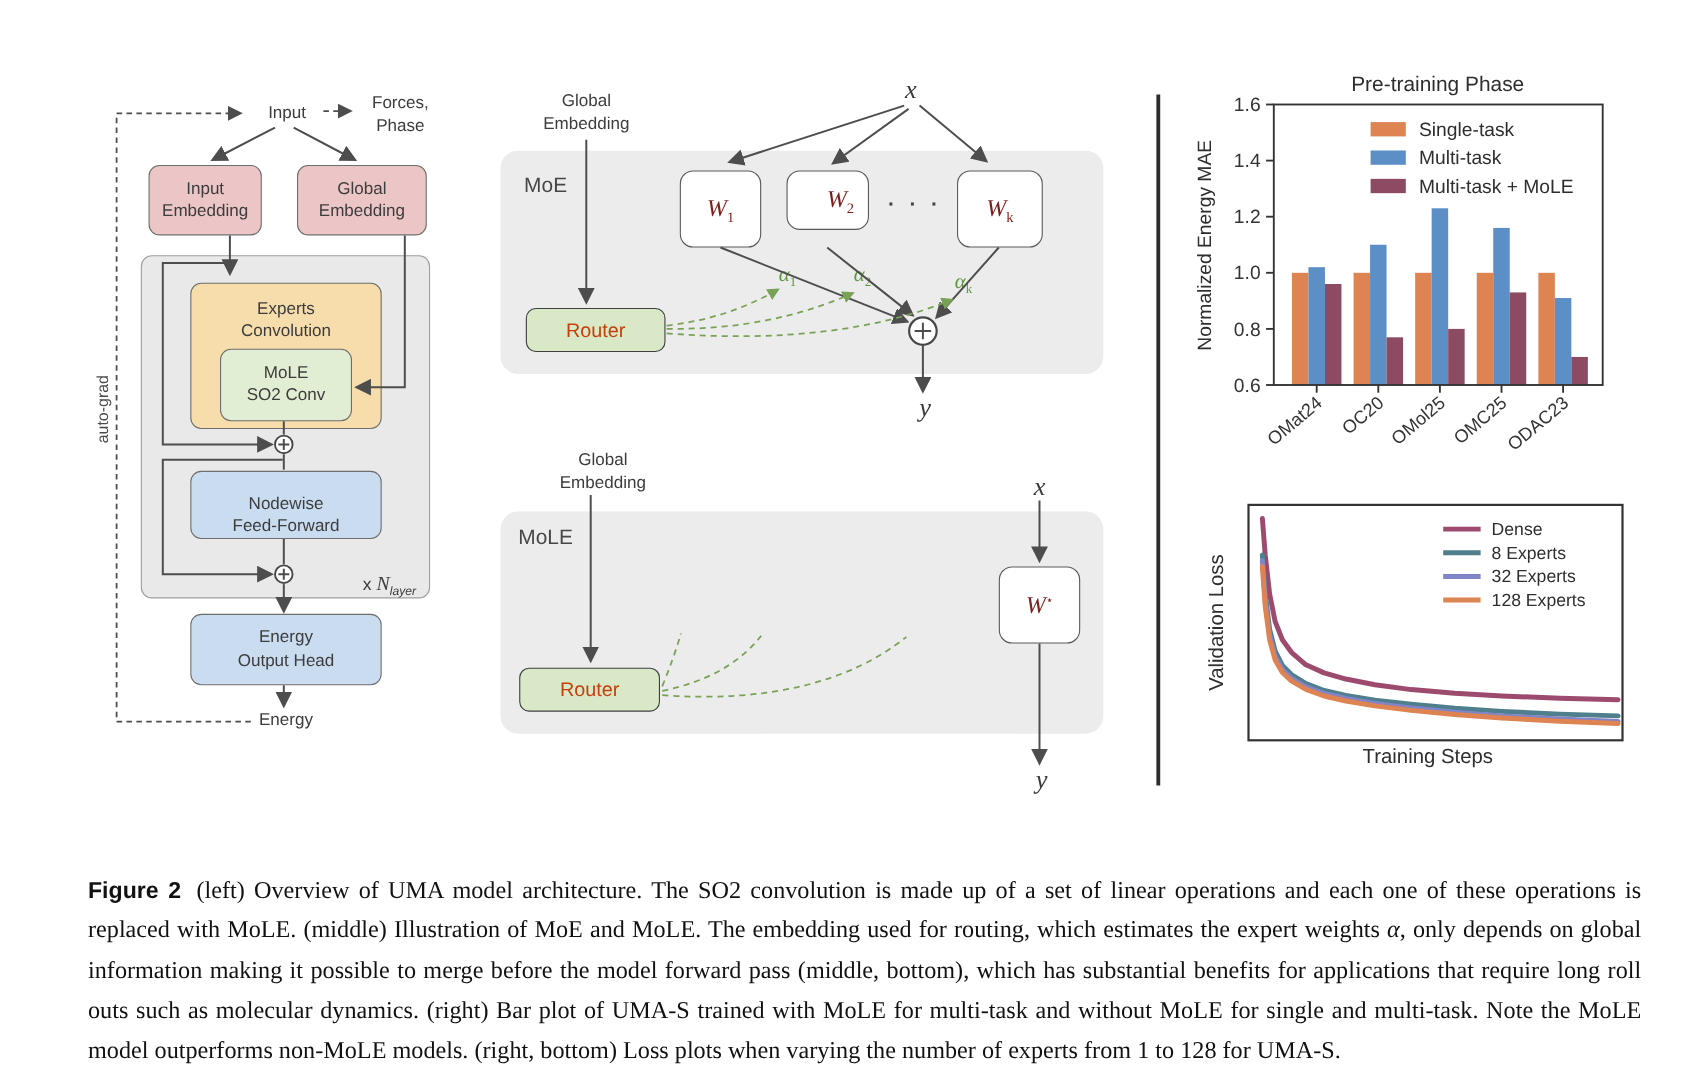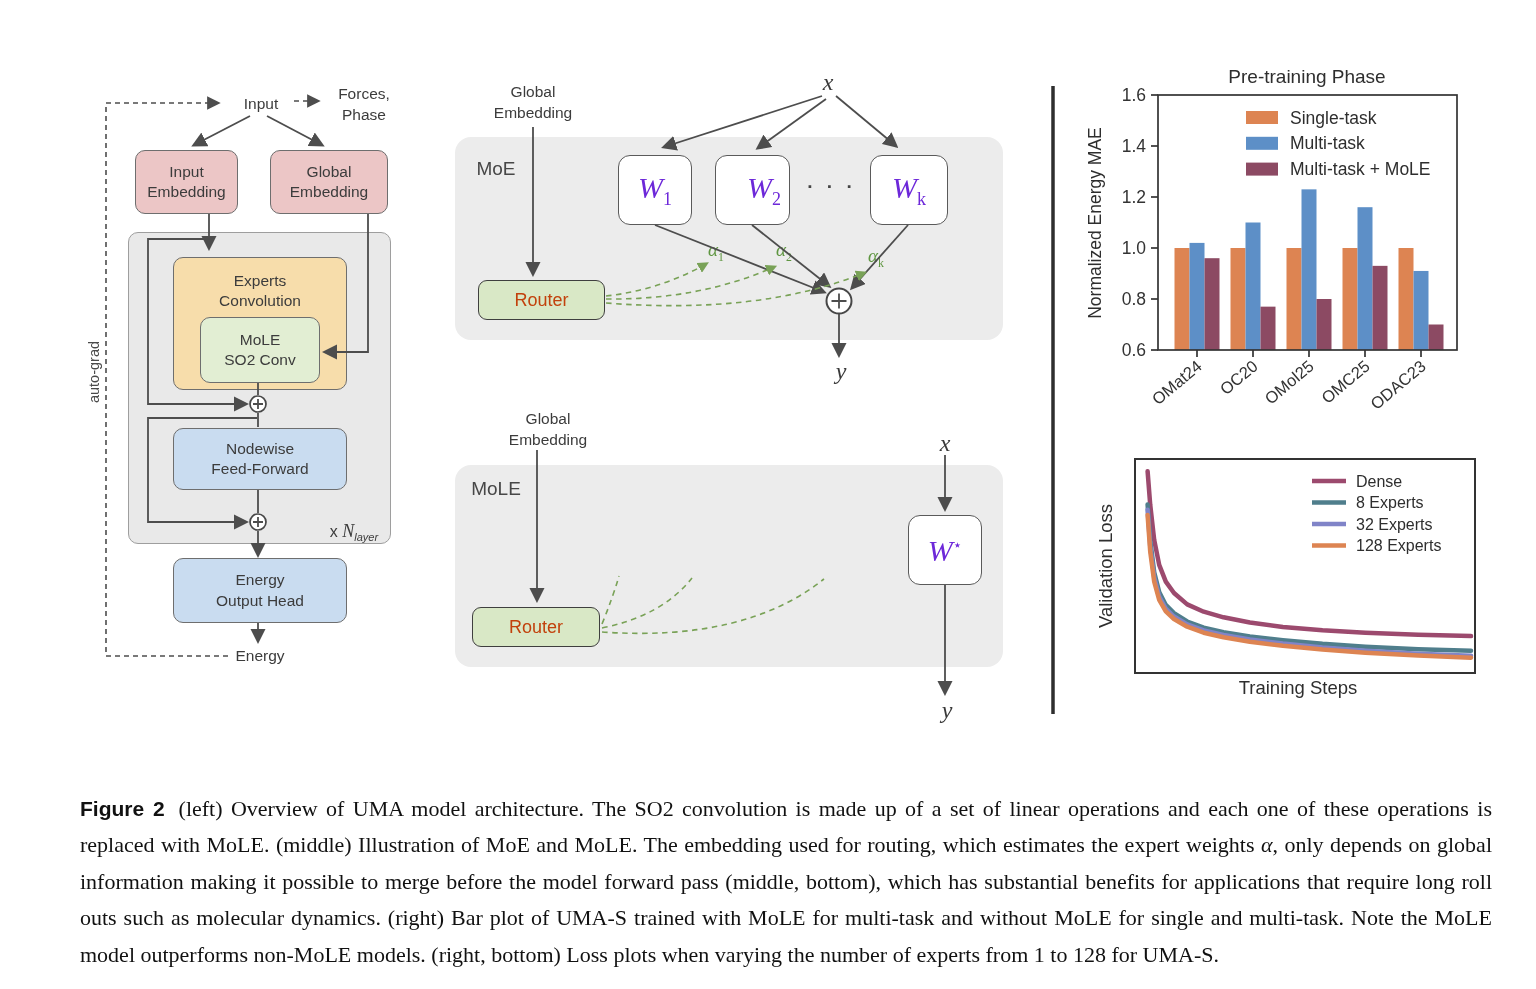--- a/index.html
+++ b/index.html
@@ -22,21 +22,21 @@
   .router{position:absolute;background:var(--router-green);border:1.7px solid #3f3f3f;
       border-radius:9px;display:flex;align-items:center;justify-content:center;
       font:18px "Liberation Sans",sans-serif;color:#c2410c;box-sizing:border-box;}
   
   .lbl{position:absolute;transform:translate(-50%,-50%);white-space:pre-line;
        text-align:center;font:15.5px/1.35 "Liberation Sans",sans-serif;color:#3c3c3c;}
   .panel-lbl{font-size:19px;color:#474747;}
   .rot{transform:translate(-50%,-50%) rotate(-90deg);font-size:14.5px;color:#4a4a4a;}
   .math{font-family:"Liberation Serif","DejaVu Serif",serif;font-style:italic;}
   .math sub,.math sup,.formula sub,.formula sup{font-style:normal;font-size:60%;}
-  .mbig{font-size:30px;color:#6d28d9;text-align:center;}
+  .mbig{font-size:22px;color:#7f1d1d;text-align:center;}
   .mxy{font-size:24px;color:#3a3a3a;}
   .greek{position:absolute;transform:translate(-50%,-50%);
        font:italic 19px "Liberation Serif","DejaVu Serif",serif;color:var(--alpha-green);}
   .greek sub{font-style:normal;font-size:62%;}
   .dots{position:absolute;transform:translate(-50%,-50%);font:700 19px "Liberation Sans",sans-serif;
        color:#444;letter-spacing:4px;}
   .formula{position:absolute;font:21px "Liberation Serif","DejaVu Serif",serif;color:#2c2c2c;
        white-space:nowrap;}
   .formula .fit{font-style:italic;}
   
@@ -67,21 +67,21 @@
 SO2 Conv</span>
   </div>
   <div class="box pink" style="left:135px;top:150px;width:103px;height:64px;">
     <span>Input
 Embedding</span>
   </div>
   <div class="box pink" style="left:270px;top:150px;width:118px;height:64px;">
     <span>Global
 Embedding</span>
   </div>
-  <div class="box blue" style="left:173px;top:428px;width:174px;height:62px;">
+  <div class="box blue" style="left:173px;top:428px;width:174px;height:62px;align-items:flex-end;">
     <span>Nodewise
 Feed-Forward</span>
   </div>
   <div class="box blue" style="left:173px;top:558px;width:174px;height:65px;">
     <span>Energy
 Output Head</span>
   </div>
 
   <div class="lbl" style="left:261px;top:104px;">Input</div>
   <div class="lbl" style="left:364px;top:105px;">Forces,
@@ -96,21 +96,21 @@
   <div class="lbl panel-lbl" style="left:496px;top:169px;">MoE</div>
   <div class="lbl" style="left:533px;top:103px;">Global
 Embedding</div>
   <div class="router" style="left:478px;top:280px;width:127px;height:40px;">
     <span>Router</span>
   </div>
 
   <div class="box whitebox" style="left:618px;top:155px;width:74px;height:70px;">
     <span class="math mbig"><span>W</span><sub>1</sub></span>
   </div>
-  <div class="box whitebox" style="left:715px;top:155px;width:75px;height:70px;padding-left:23px;">
+  <div class="box whitebox" style="left:715px;top:155px;width:75px;height:54px;padding-left:23px;">
     <span class="math mbig"><span>W</span><sub>2</sub></span>
   </div>
   <div class="dots" style="left:832px;top:187px;">· · ·</div>
   <div class="box whitebox" style="left:870px;top:155px;width:78px;height:70px;">
     <span class="math mbig"><span>W</span><sub>k</sub></span>
   </div>
 
   <div class="greek" style="left:716px;top:252px;"><span>α</span><sub>1</sub></div>
   <div class="greek" style="left:784px;top:252px;"><span>α</span><sub>2</sub></div>
   <div class="greek" style="left:876px;top:258px;"><span>α</span><sub>k</sub></div>

